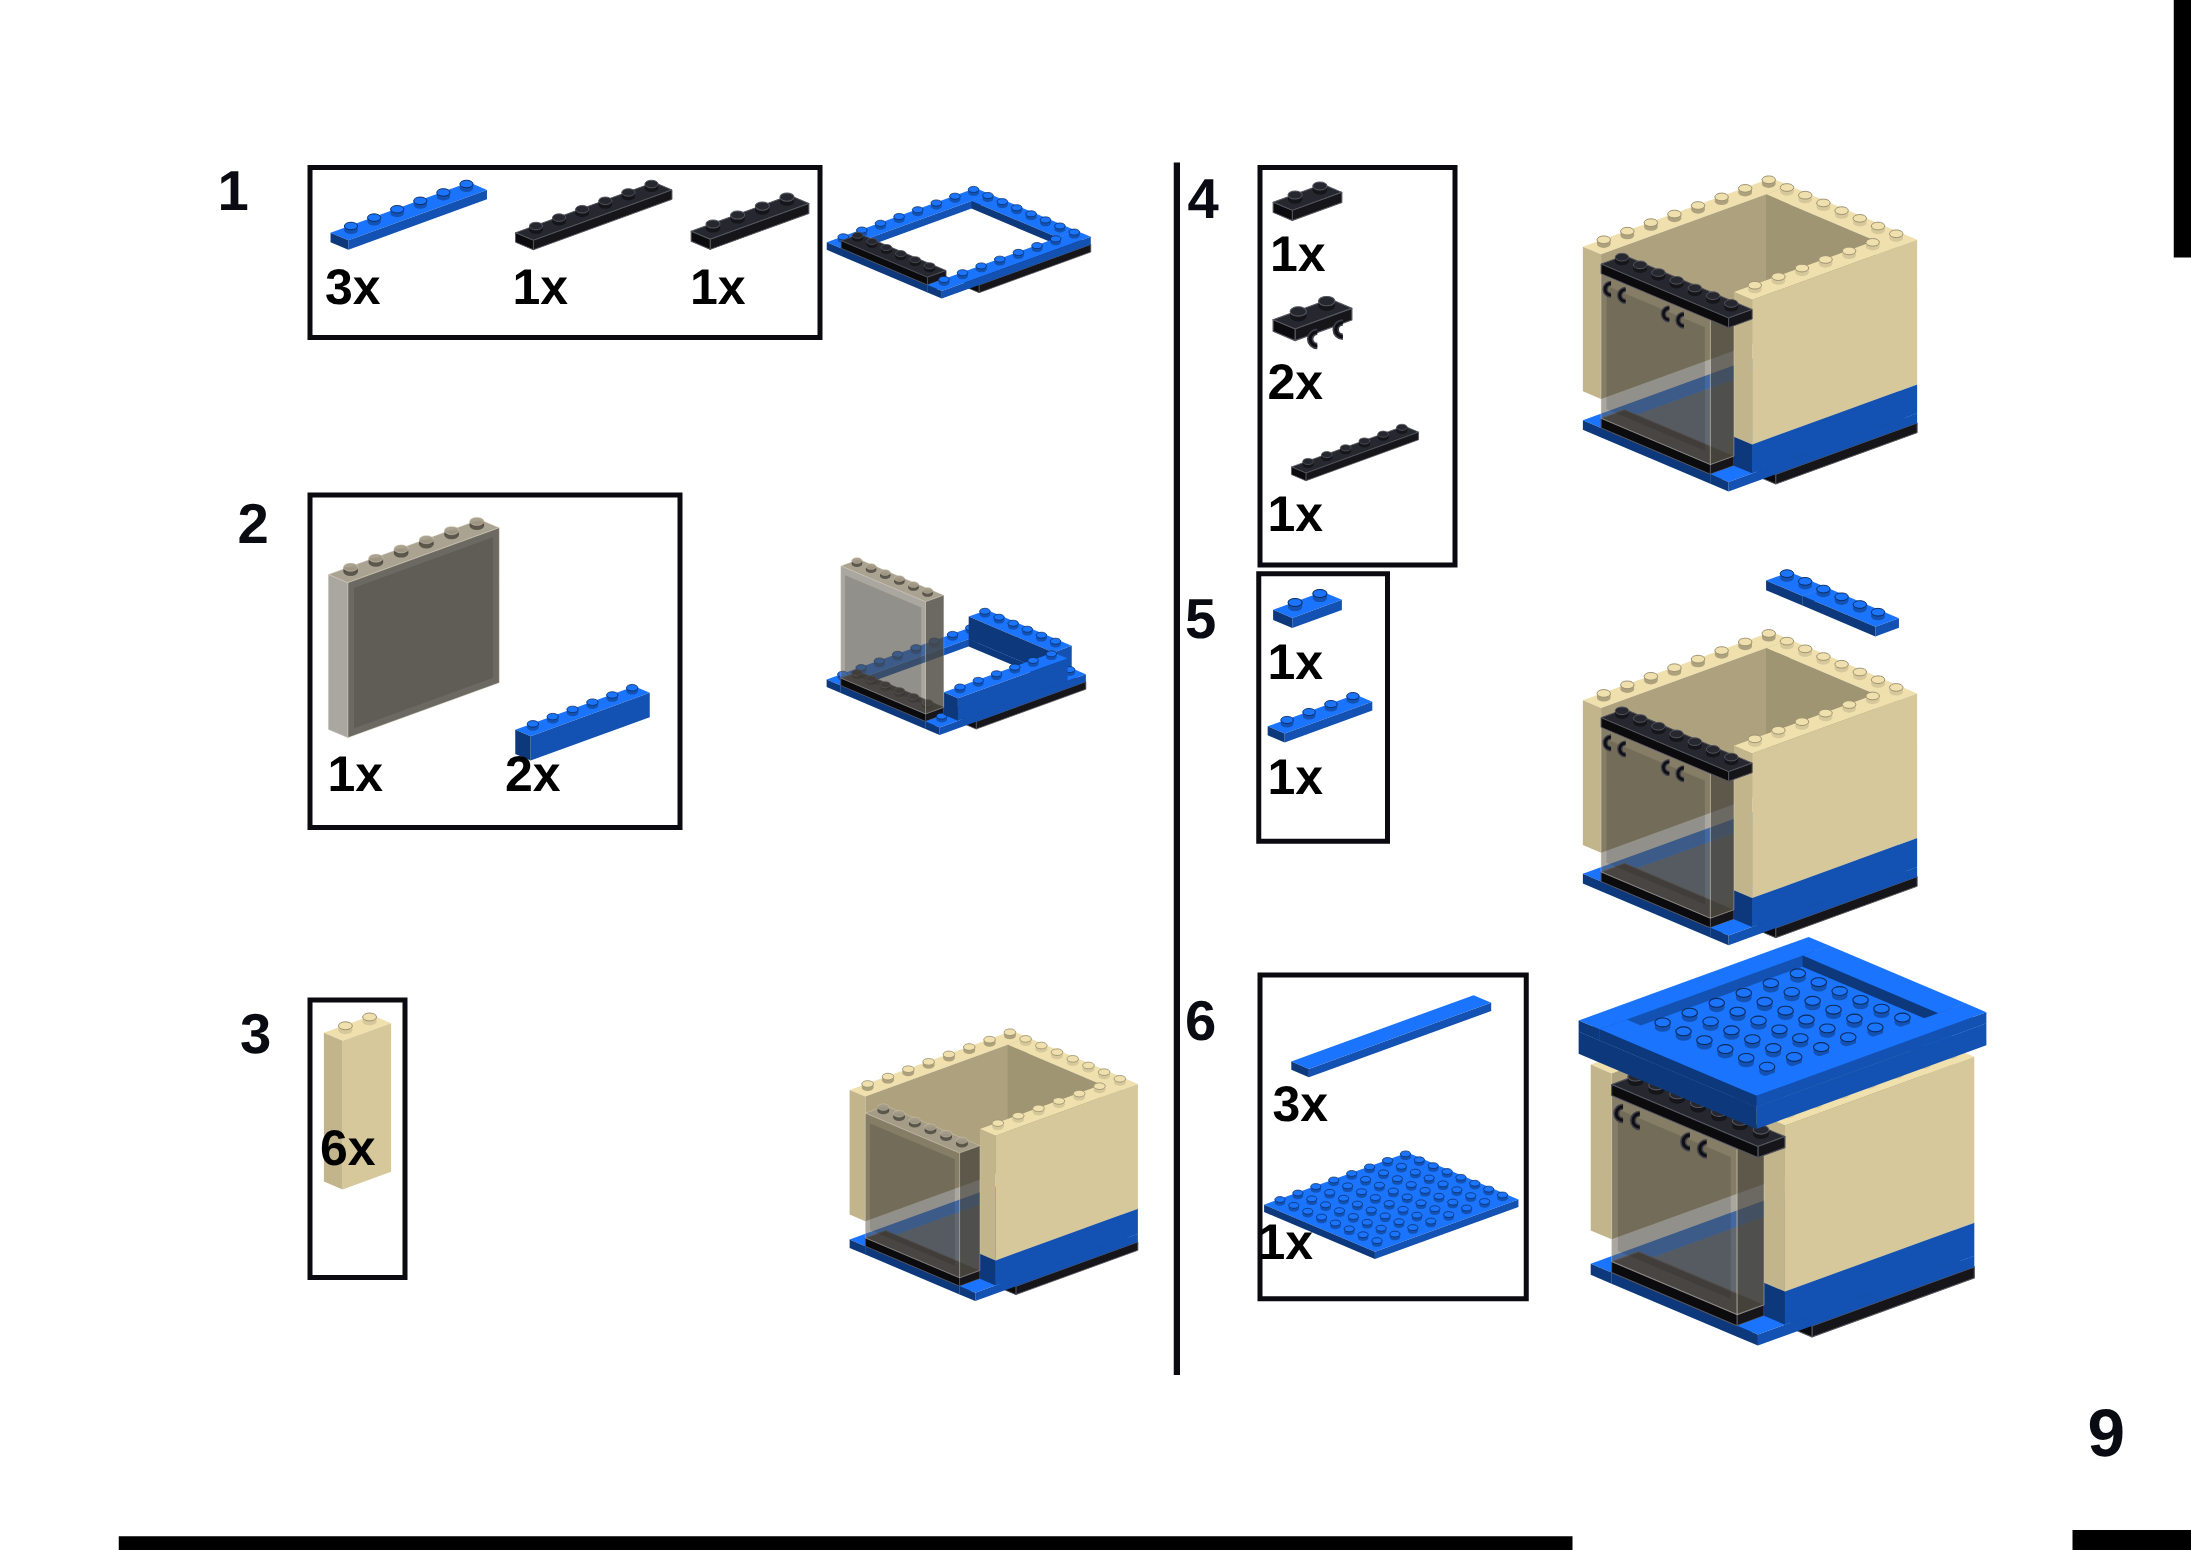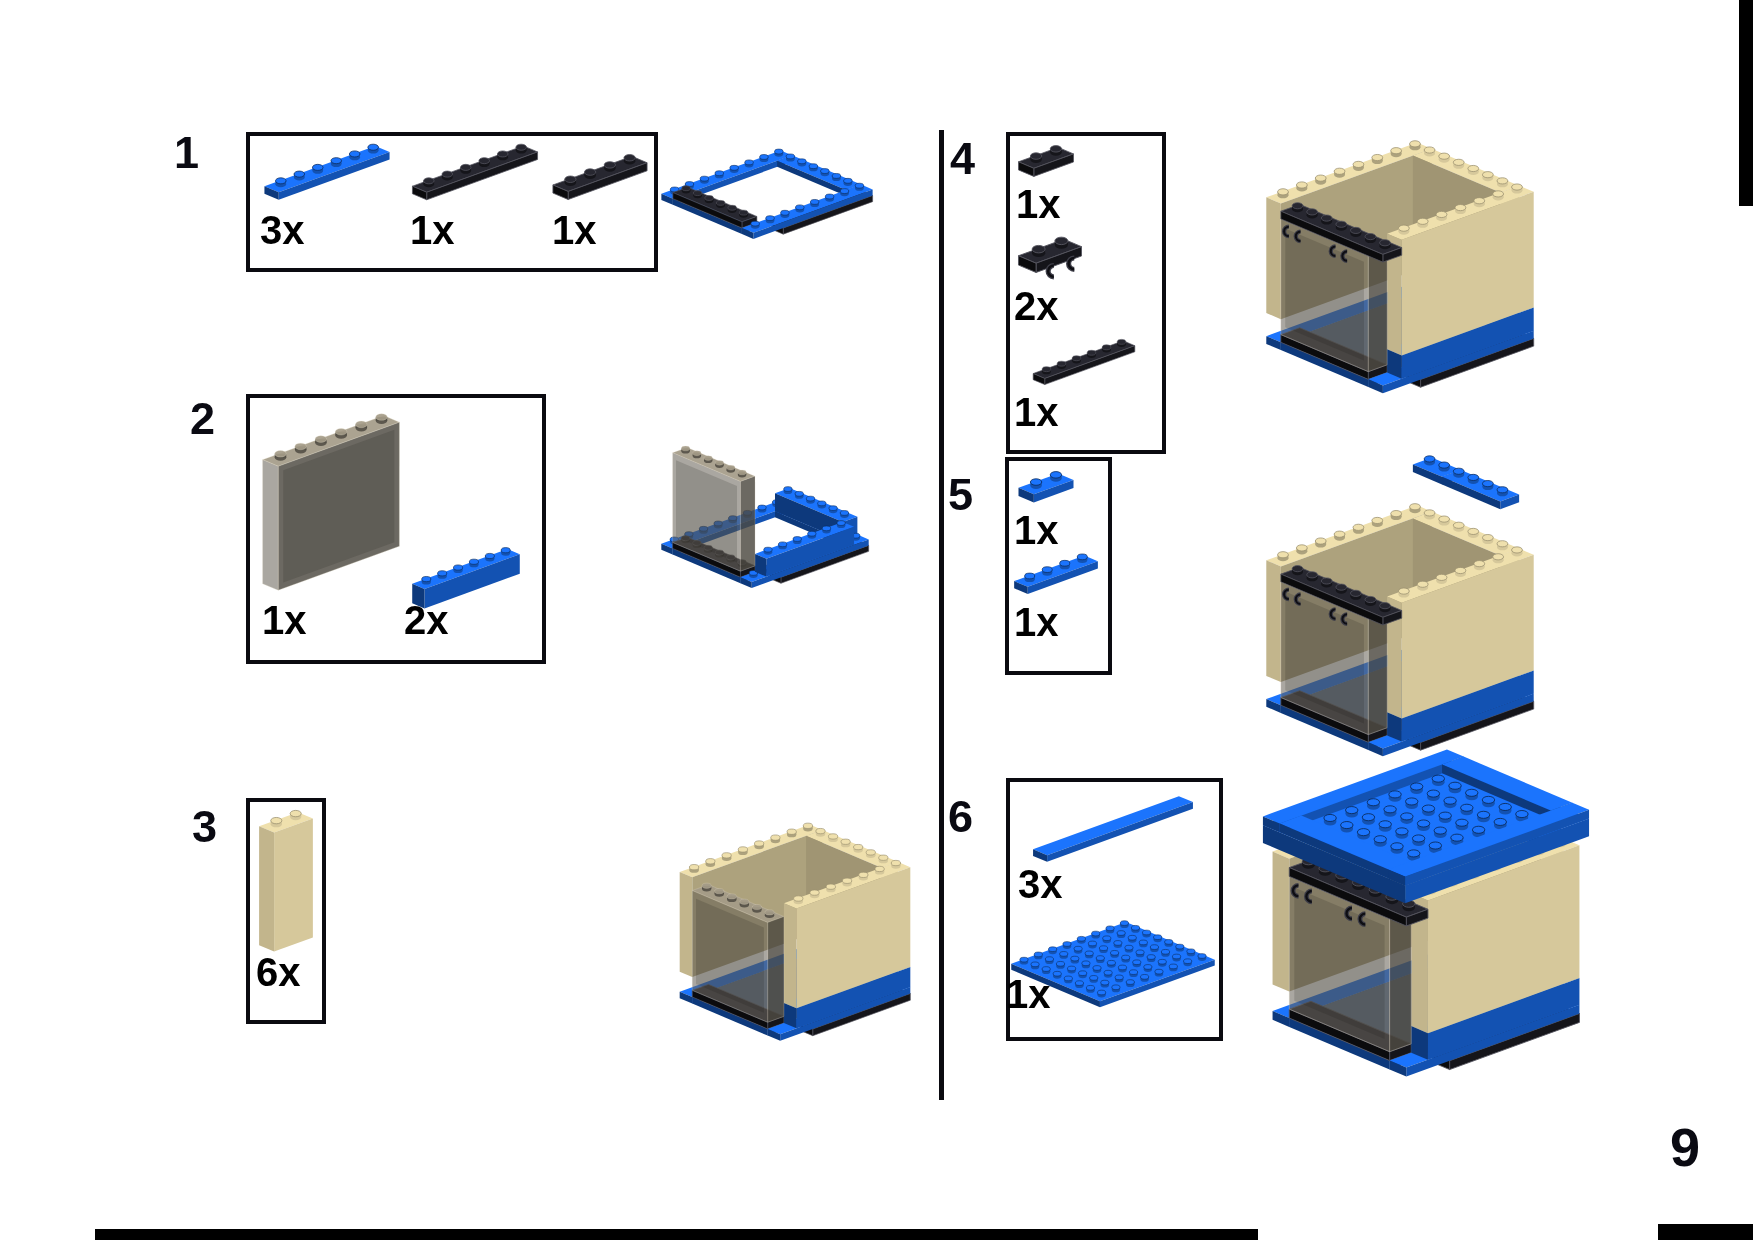--- a/index.html
+++ b/index.html
@@ -415,21 +415,21 @@
         <polygon points="17.0,-127.8 61.0,-143.8 61.0,-8.8 17.0,7.2" fill="#d6c89b"></polygon>
         <polygon points="0.0,-135.0 17.0,-127.8 17.0,7.2 0.0,0.0" fill="#c2b58c"></polygon>
         <polygon points="35.2,-149.4 47.8,-149.4 47.8,-145.4 35.2,-145.4" fill="#d6c89b"></polygon>
         <ellipse cx="41.5" cy="-145.4" rx="6.3" ry="3.6" fill="#d6c89b"></ellipse>
         <ellipse cx="41.5" cy="-149.4" rx="6.3" ry="3.6" fill="#efe0ad" stroke="#9b9170" stroke-width="0.9"></ellipse>
         <polygon points="13.2,-141.4 25.8,-141.4 25.8,-137.4 13.2,-137.4" fill="#d6c89b"></polygon>
         <ellipse cx="19.5" cy="-137.4" rx="6.3" ry="3.6" fill="#d6c89b"></ellipse>
         <ellipse cx="19.5" cy="-141.4" rx="6.3" ry="3.6" fill="#efe0ad" stroke="#9b9170" stroke-width="0.9"></ellipse>
       </g>
     </svg>
-  <div class="qty" style="left:256px;top:952px">6x</div>
+  <div class="qty" style="left:256px;top:899px">6x</div>
   <svg class="assembly" style="left:676px;top:786px;width:238px;height:292px" viewBox="-5 -242 322 304.6000061035156" preserveAspectRatio="xMidYMid meet">
       <g>
         <polygon points="0.0,-9.0 176.0,-73.0 193.0,-65.8 17.0,-1.8" fill="#1b74fd"></polygon>
         <polygon points="17.0,-1.8 193.0,-65.8 193.0,-56.8 17.0,7.2" fill="#1352b2"></polygon>
         <polygon points="0.0,-9.0 17.0,-1.8 17.0,7.2 0.0,0.0" fill="#0d397c"></polygon>
         <polygon points="0.0,-171.0 176.0,-235.0 193.0,-227.8 17.0,-163.8" fill="#efe0ad"></polygon>
         <polygon points="17.0,-163.8 193.0,-227.8 193.0,-92.8 17.0,-28.8" fill="#ada27d"></polygon>
         <polygon points="0.0,-171.0 17.0,-163.8 17.0,-28.8 0.0,-36.0" fill="#c2b58c"></polygon>
         <polygon points="167.2,-233.4 179.8,-233.4 179.8,-229.4 167.2,-229.4" fill="#ada27d"></polygon>
         <ellipse cx="173.5" cy="-229.4" rx="6.3" ry="3.6" fill="#ada27d"></ellipse>

